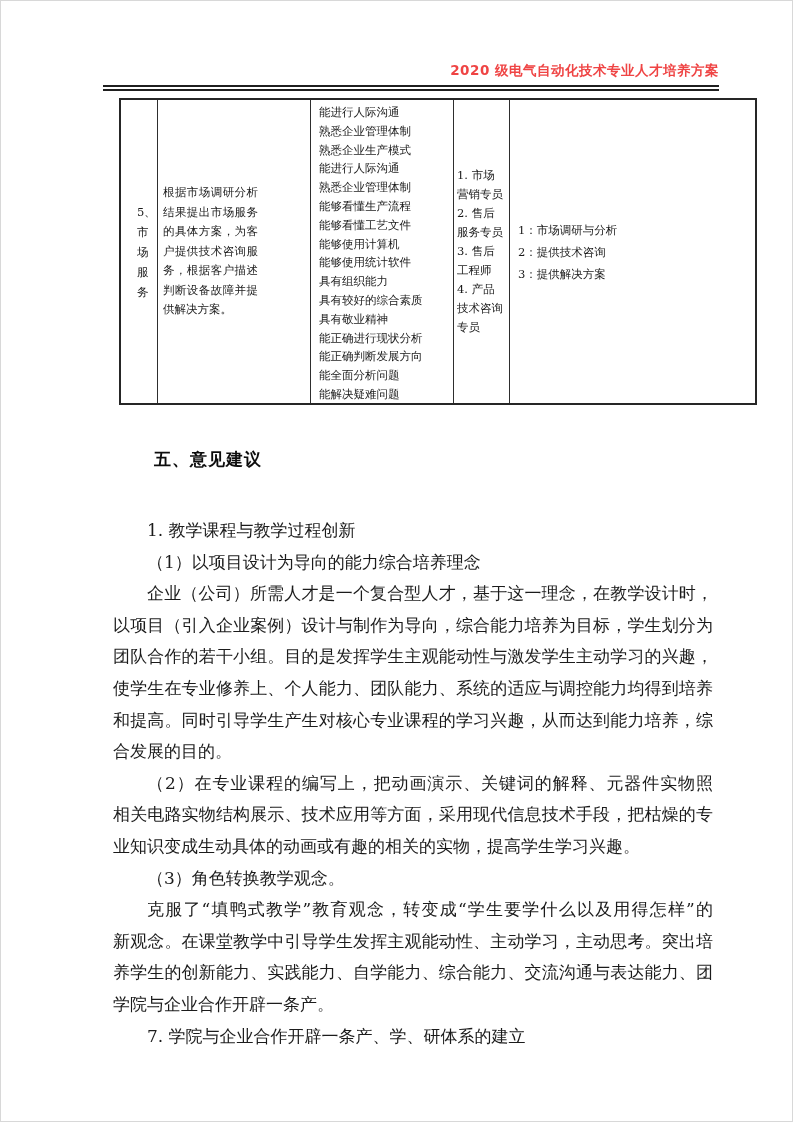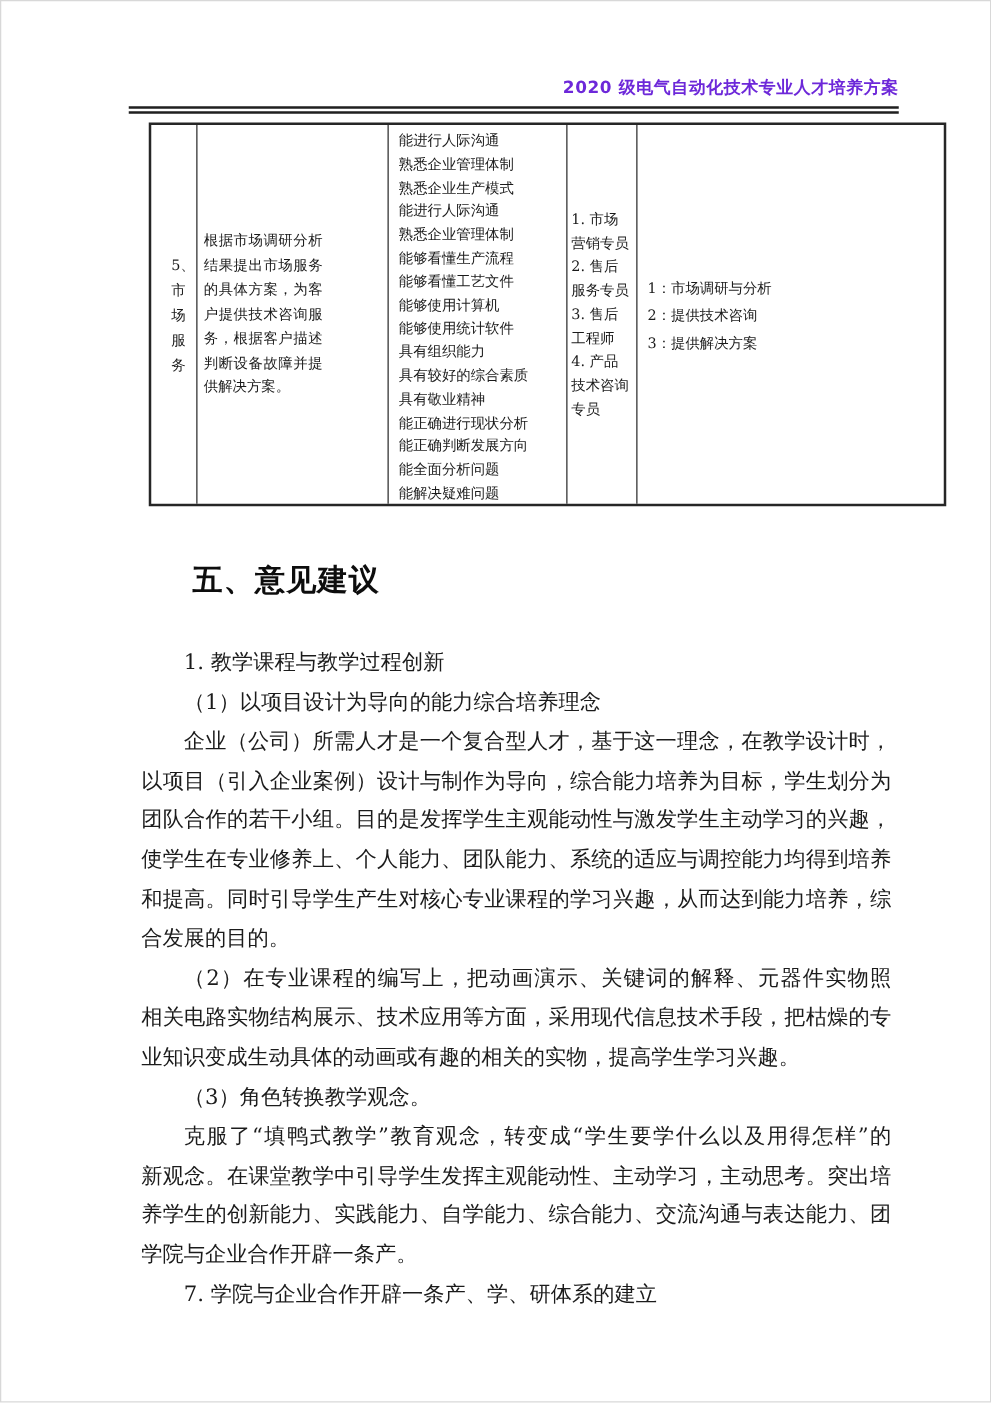--- a/index.html
+++ b/index.html
@@ -12,21 +12,21 @@
     overflow:hidden;
     font-family:"DejaVu Serif", serif;
     color:#1c1c1c;
   }
   
   .header-title{
     position:absolute;top:60px;left:0;width:718px;
     text-align:right;
     font-family:"DejaVu Sans", sans-serif;
     font-weight:bold;font-size:13.5px;line-height:18px;
-    color:#6d28d9;letter-spacing:.5px;
+    color:#ef4444;letter-spacing:.5px;
   }
   .header-rule{
     position:absolute;top:84px;left:102px;width:616px;height:2px;
     border-top:2.4px solid #1f1f1f;border-bottom:2px solid #1f1f1f;
   }
   
   .doc-table{
     position:absolute;top:97px;left:118px;width:638px;height:307px;
     box-sizing:border-box;border:2px solid #262626;
     display:flex;flex-direction:row;align-items:stretch;
@@ -36,21 +36,21 @@
   .cell + .cell{border-left:1px solid #2e2e2e;}
   .cell-category{width:36px;padding:0 16px;line-height:20px;text-align:justify;text-justify:inter-character;word-break:break-all;}
   .cell-description{width:106px;padding:0 5px;line-height:19.5px;text-align:justify;text-justify:inter-character;}
   .cell-abilities{width:143px;padding:3px 8px;line-height:18.8px;justify-content:flex-start;white-space:pre-line;margin-left:47px;}
   .cell-positions{width:56px;padding:0 3px;line-height:19px;white-space:pre-line;word-break:break-all;}
   .cell-tasks{flex:1;padding:0 8px;line-height:22px;white-space:pre-line;}
   
   .section-heading{
     position:absolute;top:447px;left:153px;
     font-family:"DejaVu Sans", sans-serif;
-    font-weight:bold;font-size:24px;color:#0d0d0d;
+    font-weight:bold;font-size:17px;color:#0d0d0d;
     letter-spacing:1px;
   }
   
   .body-lines{
     position:absolute;top:514px;left:112px;width:600px;
     font-size:17px;color:#1b1b1b;
   }
   .bline{
     height:31.6px;line-height:31.6px;
     box-sizing:border-box;white-space:nowrap;overflow:hidden;

